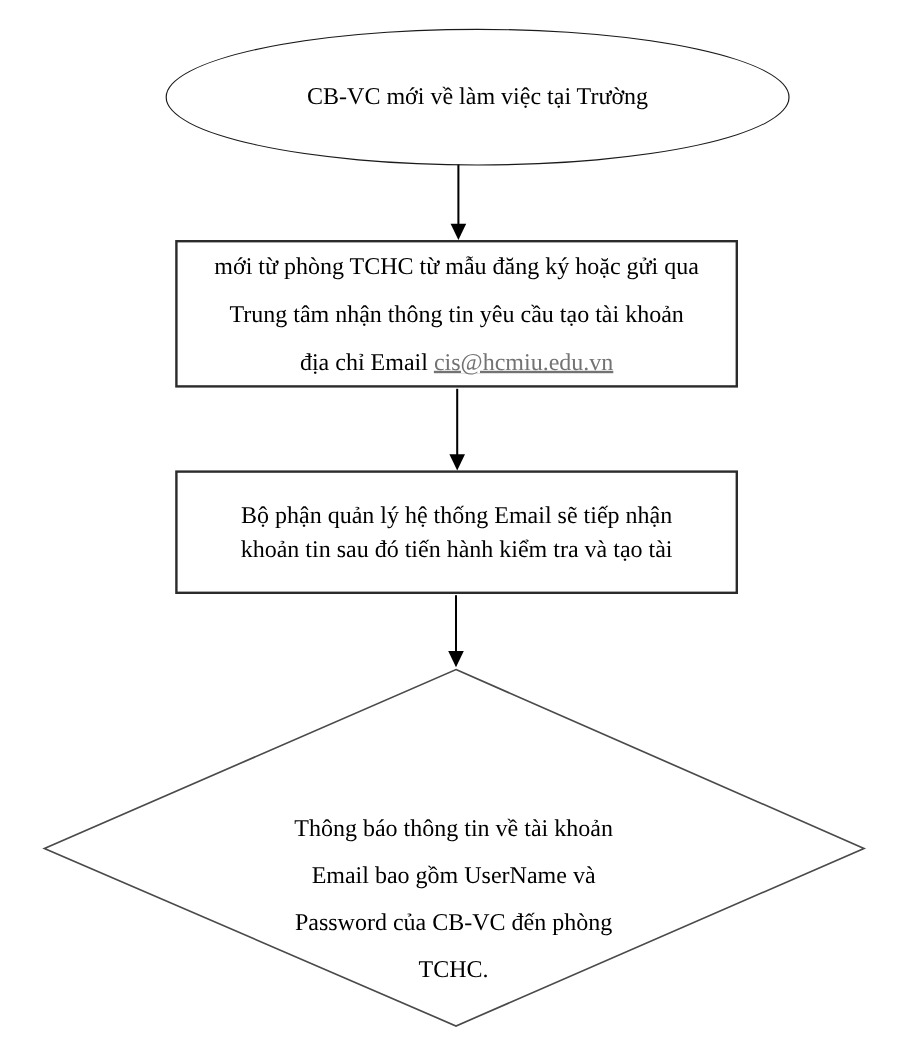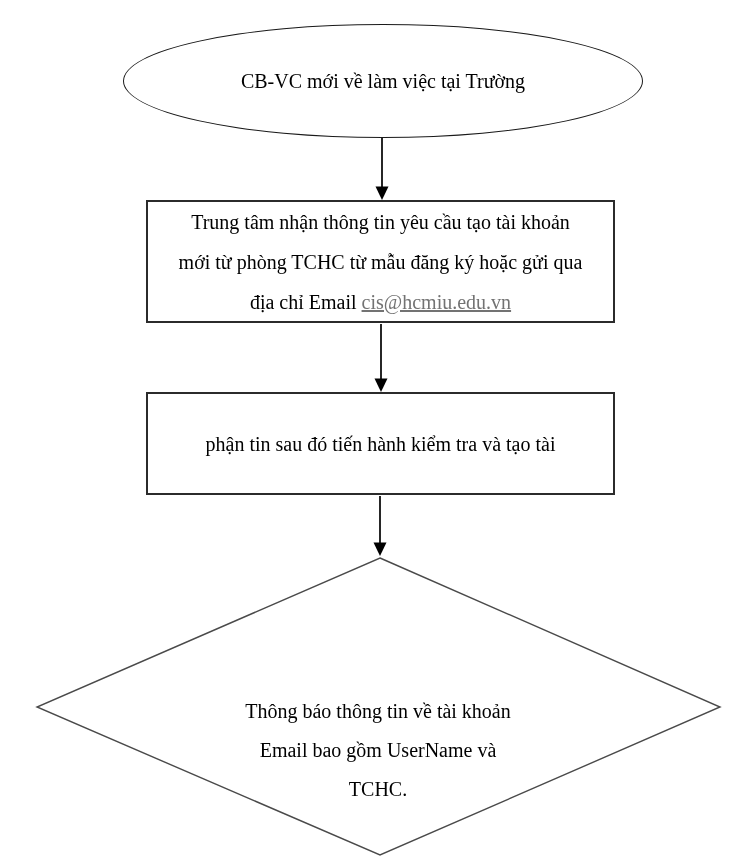--- a/index.html
+++ b/index.html
@@ -27,21 +27,21 @@
     position: absolute;
     box-sizing: border-box;
     display: flex;
     flex-direction: column;
     align-items: center;
     justify-content: center;
     text-align: center;
     font-size: 20px;
   }
   .ellipse {
-    left: 123px;
+    left: 138px;
     top: 24px;
     width: 520px;
     height: 114px;
     border: 1.6px solid #1a1a1a;
     border-radius: 50%;
     line-height: 40px;
   }
   .rect1 {
     left: 146px;
     top: 200px;
@@ -95,28 +95,30 @@
       <line x1="380" y1="496" x2="380" y2="544" stroke="#000000" stroke-width="1.7"></line>
       <polygon points="380,556 373.5,542.5 386.5,542.5" fill="#000000"></polygon>
     </g>
   </svg>
 
   <div class="shape ellipse">
     <div class="line">CB-VC mới về làm việc tại Trường</div>
   </div>
 
   <div class="shape rect1">
+    <div class="line">mới từ phòng TCHC từ mẫu đăng ký hoặc gửi qua</div>
     <div class="line">Trung tâm nhận thông tin yêu cầu tạo tài khoản</div>
-    <div class="line">mới từ phòng TCHC từ mẫu đăng ký hoặc gửi qua</div>
     <div class="line"><span>địa chỉ Email </span><a class="email-link">cis@hcmiu.edu.vn</a></div>
   </div>
 
   <div class="shape rect2">
-    <div class="line">phận tin sau đó tiến hành kiểm tra và tạo tài</div>
+    <div class="line">Bộ phận quản lý hệ thống Email sẽ tiếp nhận</div>
+    <div class="line">khoản tin sau đó tiến hành kiểm tra và tạo tài</div>
   </div>
 
   <div class="shape diamond-text">
     <div class="line">Thông báo thông tin về tài khoản</div>
     <div class="line">Email bao gồm UserName và</div>
+    <div class="line">Password của CB-VC đến phòng</div>
     <div class="line">TCHC.</div>
   </div>
 
 </div>
 
 </body></html>

